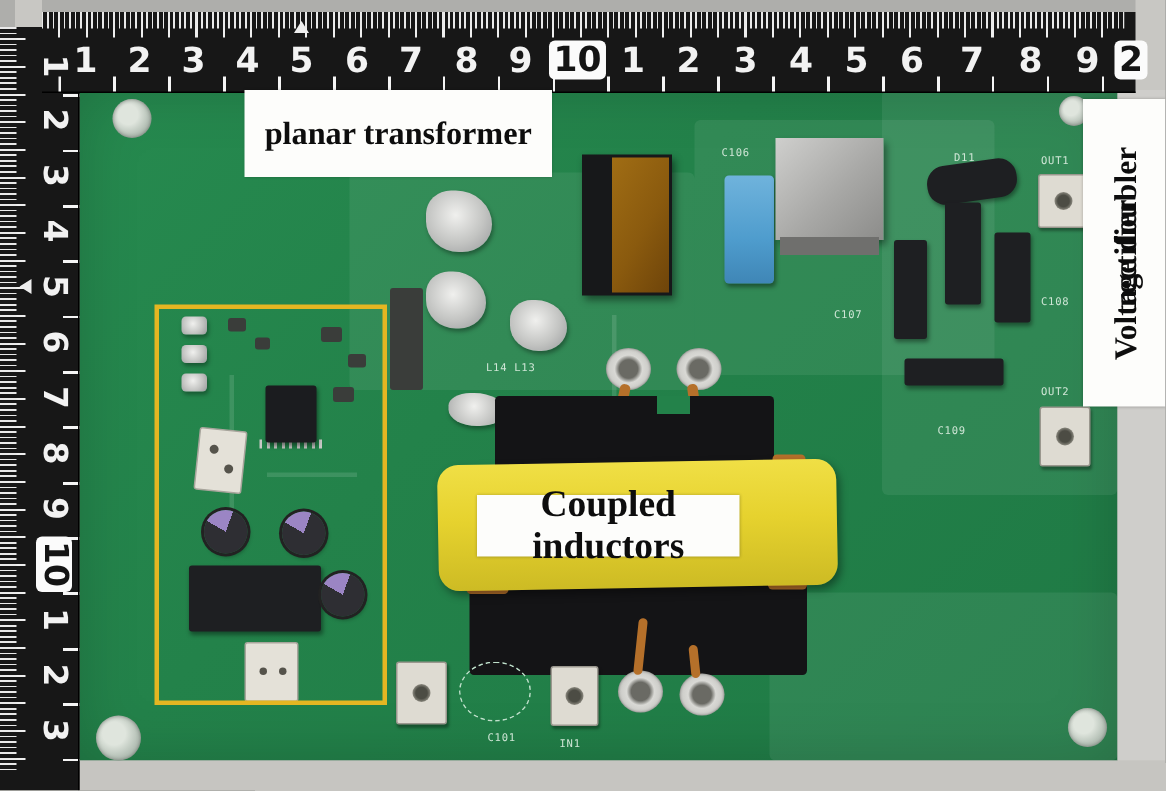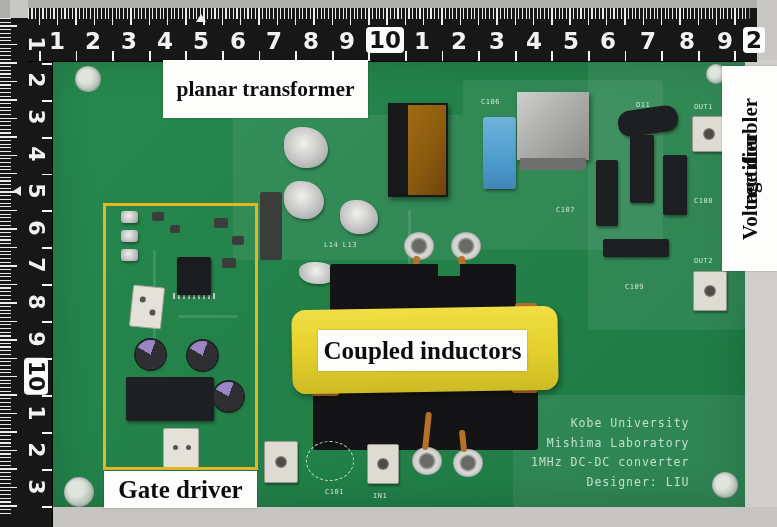--- a/index.html
+++ b/index.html
@@ -50,33 +50,33 @@
   .marker-left{left:13px;top:186px;width:0;height:0;border-top:5px solid transparent;
         border-bottom:5px solid transparent;border-right:8px solid #eee;z-index:6;}
 
   
   .ann{background:#fdfdfb;color:#0d0d0d;z-index:10;display:flex;flex-direction:column;
        align-items:center;justify-content:center;text-align:center;
        font-family:"Liberation Serif",serif;font-weight:bold;
        box-shadow:0 0 2px rgba(0,0,0,.25);}
   .ann-hf{left:163px;top:60px;width:205px;height:58px;font-size:21.5px;line-height:27px;}
   .ann-clc{left:452px;top:27px;width:183px;height:66px;font-size:22px;line-height:30px;}
-  .ann-coupled{left:318px;top:330px;width:209px;height:41px;font-size:25px;}
+  .ann-coupled{left:318px;top:330px;width:175px;height:41px;font-size:25px;}
   .ann-gate{left:104px;top:471px;width:153px;height:37px;font-size:25px;}
   .ann-vdr{left:722px;top:66px;width:55px;height:205px;}
   .ann-vdr .rot{left:50%;top:50%;width:205px;height:54px;
        transform:translate(-50%,-50%) rotate(-90deg);
        display:flex;flex-direction:column;align-items:center;justify-content:center;
        font-size:21px;line-height:26px;}
 
   .gate-box{left:103px;top:203px;width:155px;height:267px;border:3px solid #e4b622;
        z-index:7;background:transparent;}
 
   
-  .silk-layer{left:0;top:0;width:777px;height:527px;z-index:3;pointer-events:none;text-align:right;}
+  .silk-layer{left:0;top:0;width:777px;height:527px;z-index:3;pointer-events:none;}
   .silk{color:#cfe6d6;font:7px "DejaVu Sans Mono",monospace;letter-spacing:.5px;white-space:nowrap;}
   .credits{color:#bfe0cb;font:11.5px "DejaVu Sans Mono",monospace;line-height:19.5px;
        letter-spacing:1px;white-space:pre;position:absolute;}
 
   
   .hole{border-radius:50%;z-index:2;
         background:radial-gradient(circle at 40% 40%,#dfe5dd 0 30%,#b9c4ba 60%,#9aa79c 100%);
         box-shadow:inset 0 0 3px rgba(0,0,0,.4);}
   .blob{z-index:2;background:radial-gradient(circle at 45% 40%,#f0f0ee,#c3c4c2 55%,#96989a 100%);
         border-radius:38% 55% 45% 50%;box-shadow:1px 2px 3px rgba(0,0,0,.35);}
@@ -222,24 +222,20 @@
       <div class="silk" style="left: 604px; top: 101px; padding-left: 32px;">D11</div>
       <div class="silk" style="left: 694px; top: 103px;">OUT1</div>
       <div class="silk" style="left: 556px; top: 206px;">C107</div>
       <div class="silk" style="left: 694px; top: 197px;">C108</div>
       <div class="silk" style="left: 625px; top: 283px;">C109</div>
       <div class="silk" style="left: 694px; top: 257px;">OUT2</div>
       <div class="silk" style="left: 324px; top: 241px;">L14 L13</div>
       <div class="silk" style="left: 267px; top: 491px; margin-top: 40px;">IN2</div>
       <div class="silk" style="left: 325px; top: 488px;">C101</div>
       <div class="silk" style="left: 373px; top: 492px;">IN1</div>
-      <div class="credits" style="left: 531px; top: 414px;">Kobe University
-Mishima Laboratory
-1MHz DC-DC converter
-Designer: LIU</div>
     </div>
 
   <div class="ruler-edge-top"></div>
   <div class="ruler-edge-left"></div>
   <div class="ruler-top"></div>
   <div class="ruler-left"></div>
   <div class="marker-top"></div>
   <div class="marker-left"></div>
   <div class="num-layer" id="top-nums">
       <div class="rnum" style="left: 57px;">1</div>
@@ -286,17 +282,14 @@
   </div>
   <div class="ann ann-vdr">
     <div class="rot">
       <div>Voltage doubler</div>
       <div>rectifier</div>
     </div>
   </div>
   <div class="ann ann-coupled">
     <div>Coupled inductors</div>
   </div>
-  <div class="ann ann-gate">
-    <div>Gate driver</div>
-  </div>
 
 </div>
 
 </body></html>

